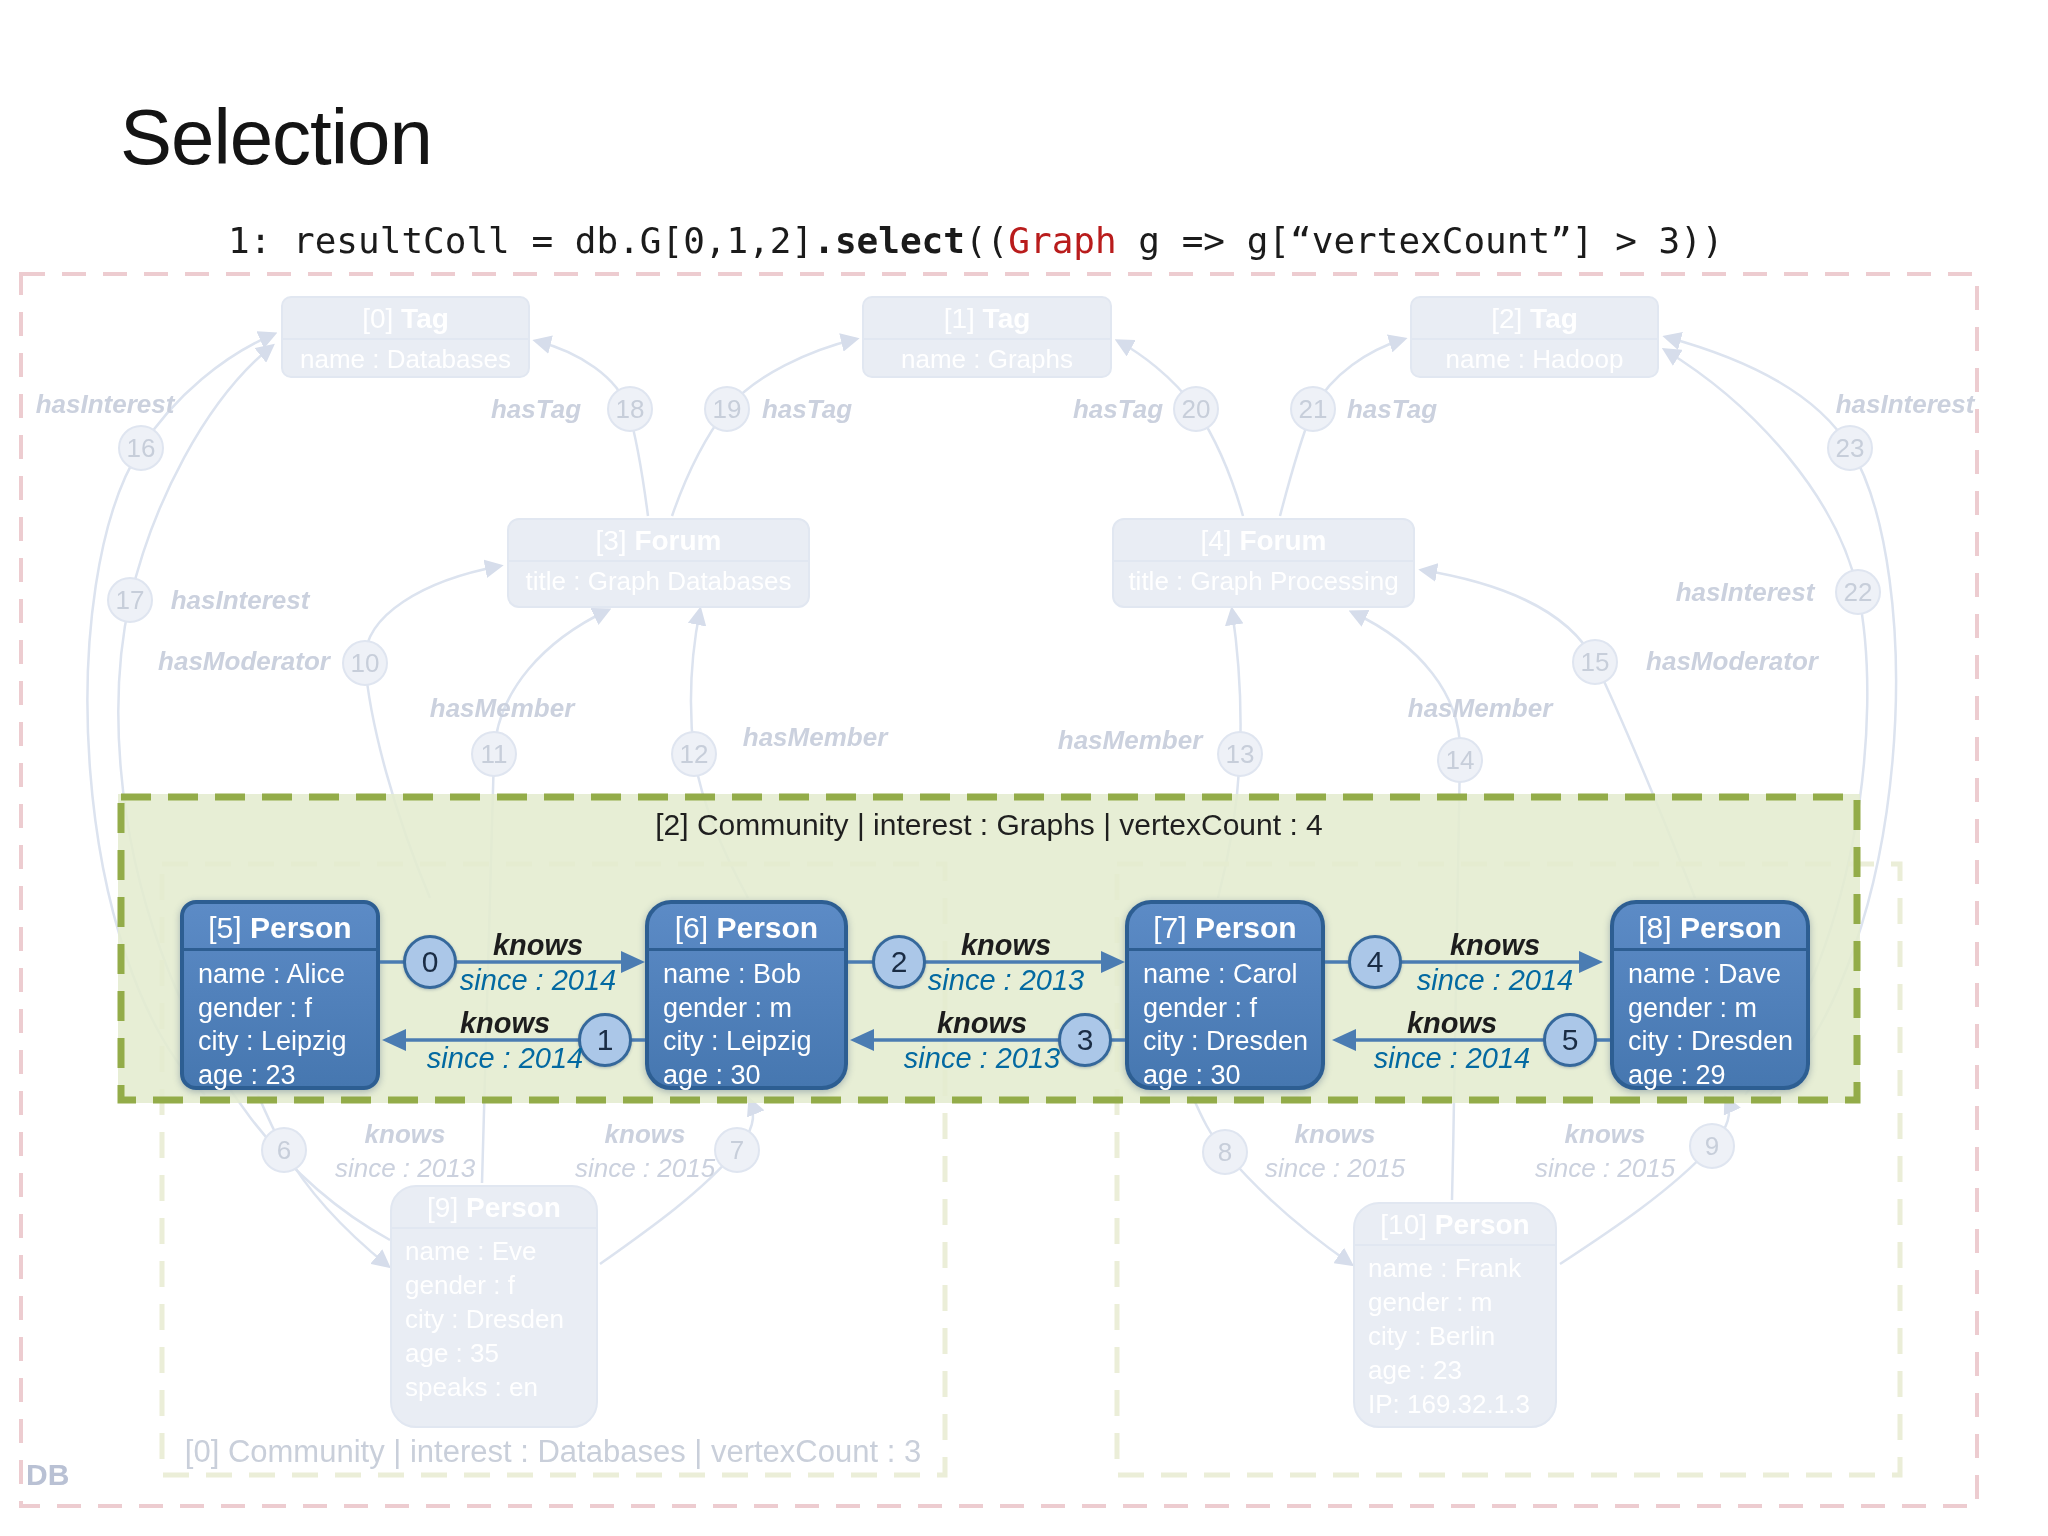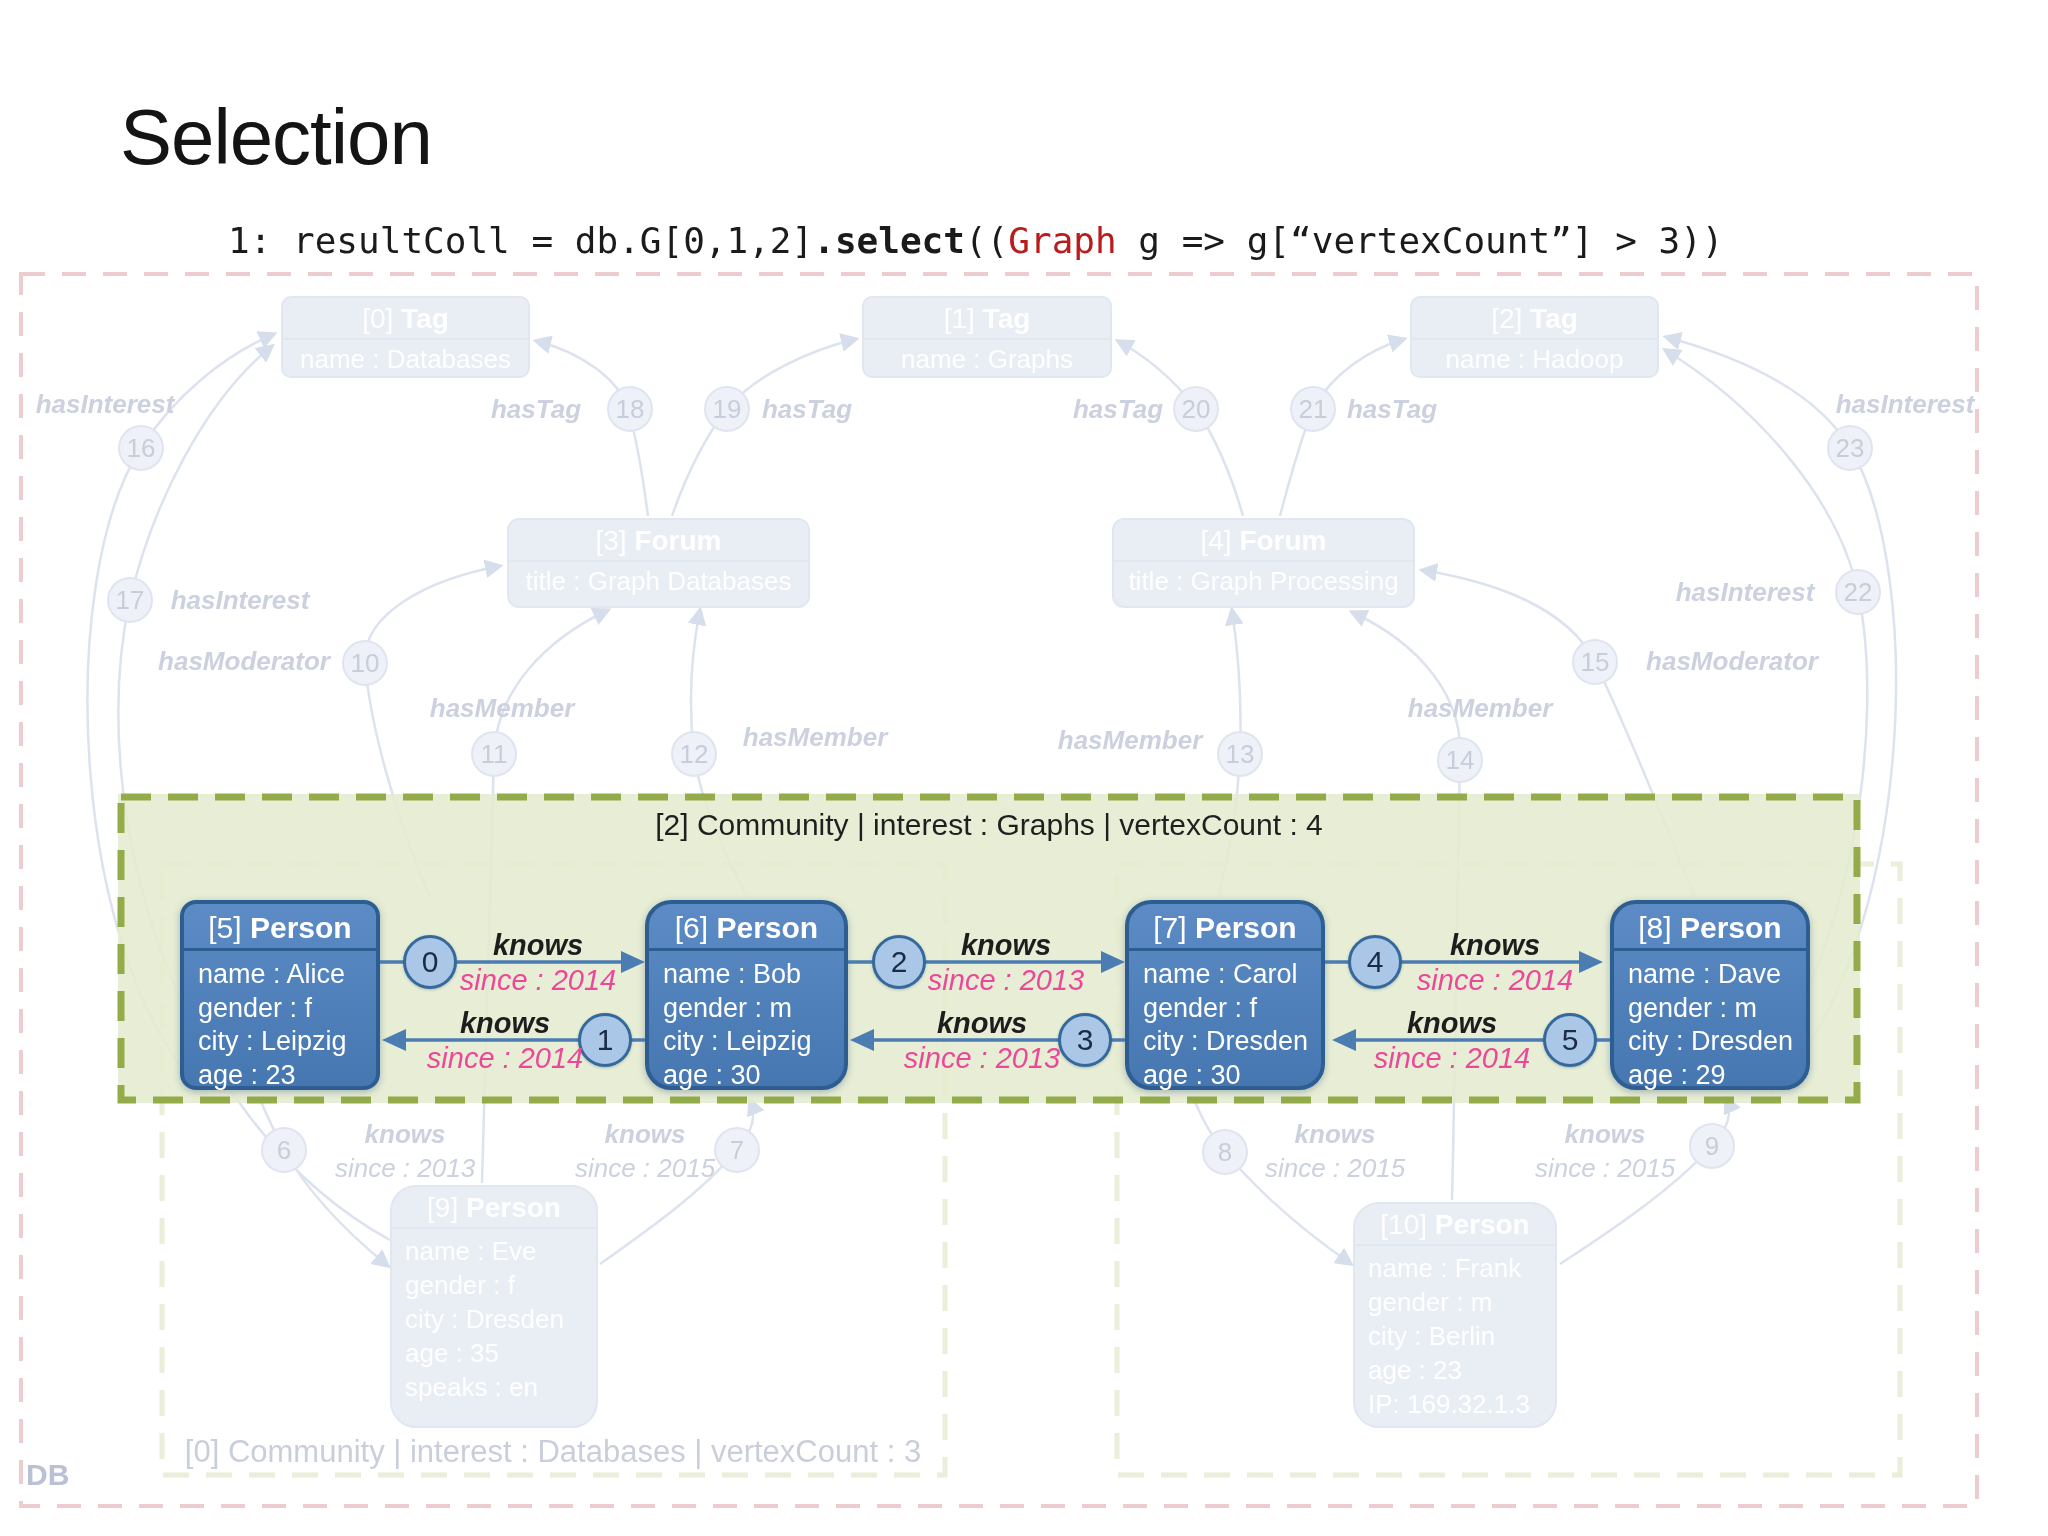--- a/index.html
+++ b/index.html
@@ -22,21 +22,21 @@
   .vhead{text-align:center;}
   .fad .vhead{font-size:28px;height:40px;line-height:42px;border-bottom:2px solid #e1e7f1;}
   .act .vhead{font-size:30px;height:44px;line-height:47px;border-bottom:3px solid #2d5e92;}
   .vtype{font-weight:bold;}
   .vprop{text-align:center;font-size:26px;line-height:38px;}
   .vprops{padding:5px 0 0 13px;font-size:26px;line-height:34px;}
   .act .vprops{font-size:27px;line-height:33.5px;padding:7px 0 0 14px;}
 
   .lab{position:absolute;transform:translate(-50%,-50%);white-space:nowrap;}
   .kn{font-weight:bold;font-style:italic;font-size:29px;color:#1d1d1d;}
-  .si{font-style:italic;font-size:29px;color:#ec4899;}
+  .si{font-style:italic;font-size:29px;color:#0369a1;}
   .fkn{font-weight:bold;font-style:italic;font-size:26px;color:#cbd1de;}
   .fsi{font-style:italic;font-size:26px;color:#cbd1de;}
 
   .fcirc{position:absolute;width:42px;height:42px;border-radius:50%;background:#eef1f7;
          border:2px solid #dfe5f0;color:#c7ceda;font-size:26px;display:flex;align-items:center;
          justify-content:center;transform:translate(-50%,-50%);}
   .acirc{position:absolute;width:48px;height:48px;border-radius:50%;background:#abc7e8;
          border:3px solid #35689b;color:#1a2c44;font-size:30px;display:flex;align-items:center;
          justify-content:center;transform:translate(-50%,-50%);box-shadow:0 1px 3px rgba(40,70,110,.3);}
 

